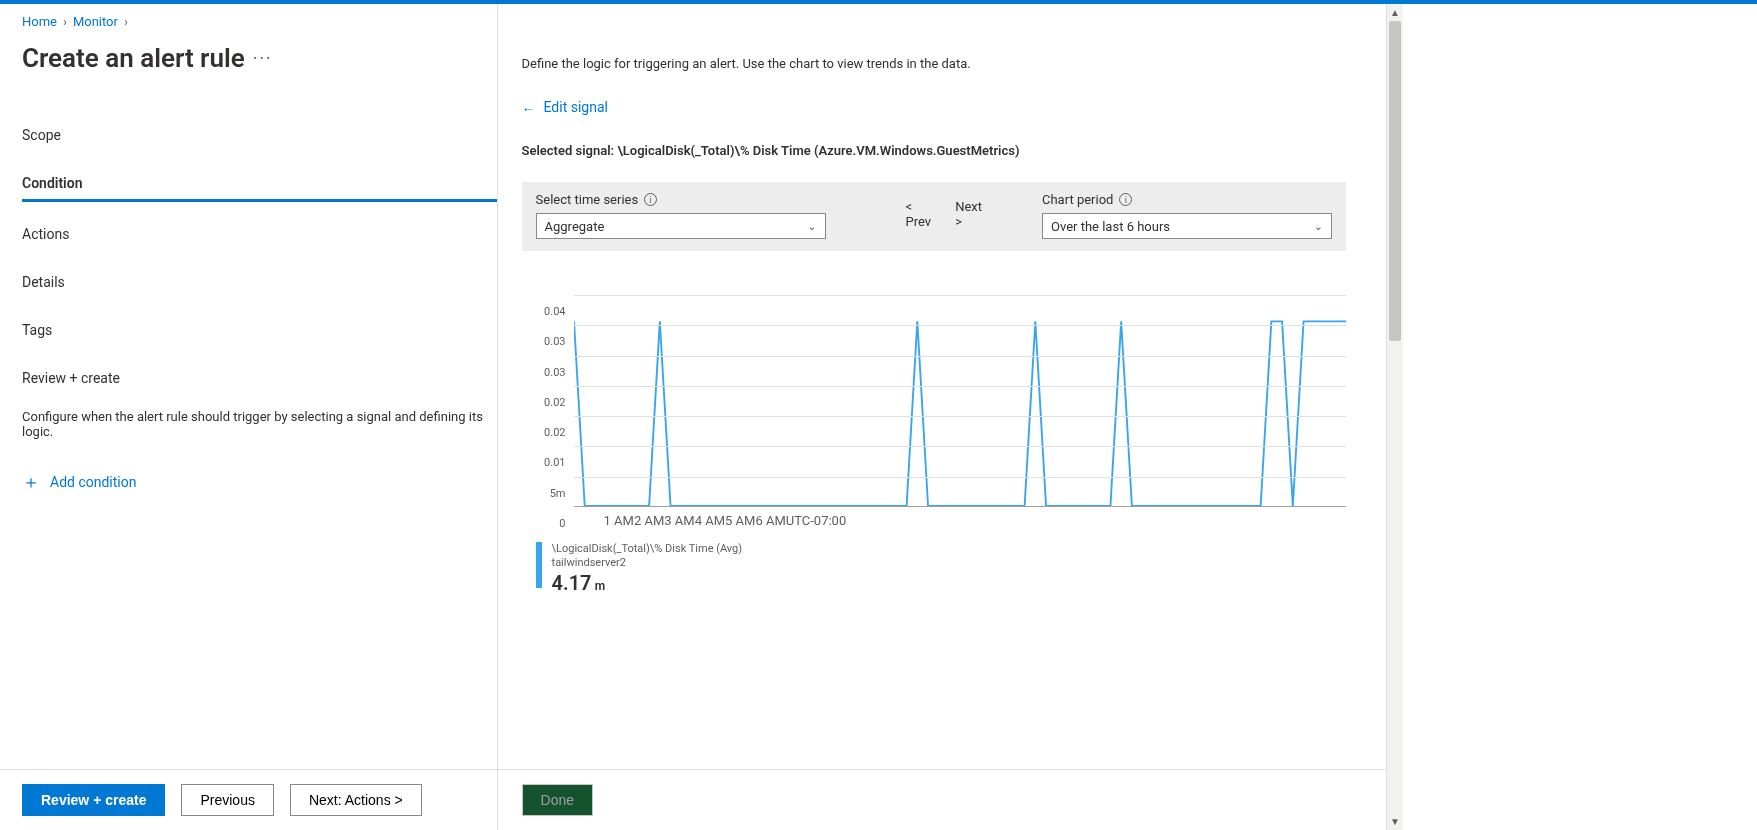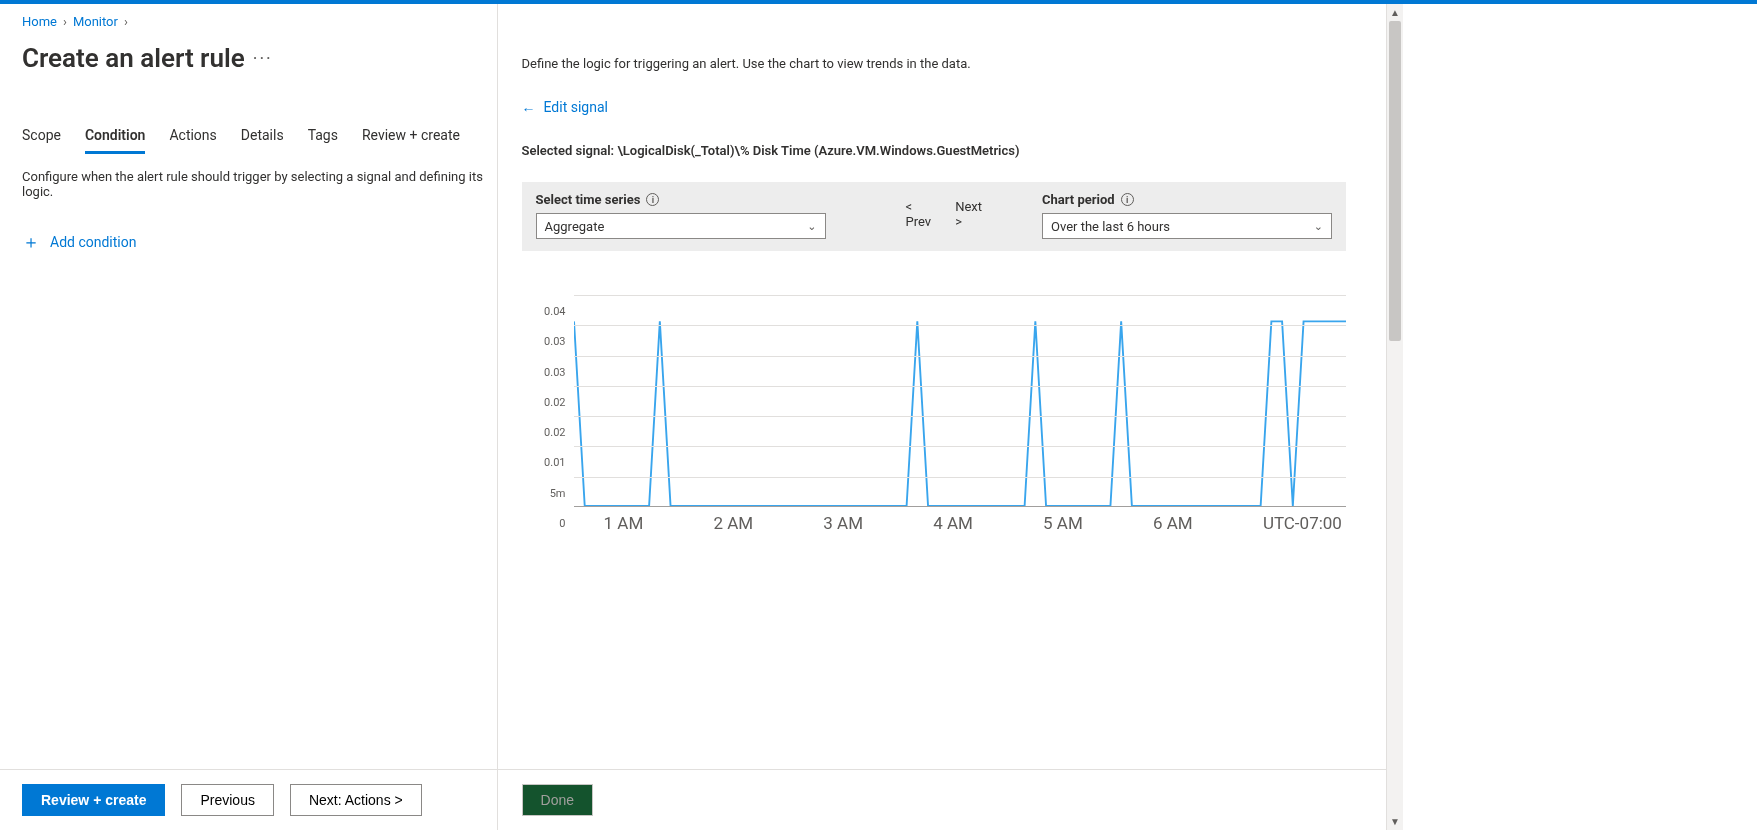--- a/index.html
+++ b/index.html
@@ -22,21 +22,21 @@
     border-right: 1px solid #e1dfdd;
   }
   .left-scroll { flex: 1; padding: 10px 0 0 22px; overflow: hidden; }
   .breadcrumb { font-size: 13px; display: flex; align-items: center; gap: 6px; }
   .breadcrumb a { color: #0078d4; text-decoration: none; }
   .breadcrumb .sep { color: #605e5c; }
   .page-title-row { display: flex; align-items: center; gap: 8px; margin-top: 14px; }
   .page-title { font-size: 26px; font-weight: 600; color: #323130; }
   .more-dots { color: #605e5c; font-size: 18px; letter-spacing: 2px; cursor: pointer; }
 
-  .tabs { display: flex; gap: 24px; margin-top: 54px; border-bottom: 1px solid transparent; }
+  .tabs { display: flex; gap: 24px; margin-top: 54px; border-bottom: 1px solid transparent; flex-direction: column; }
   .tab { font-size: 14px; padding-bottom: 8px; cursor: pointer; color: #323130; }
   .tab.active { font-weight: 600; border-bottom: 3px solid #0078d4; }
 
   .desc { margin-top: 14px; font-size: 13px; color: #323130; }
 
   .add-condition {
     display: flex; align-items: center; gap: 10px;
     margin-top: 34px; color: #0078d4; cursor: pointer; font-size: 14px;
   }
   .plus-icon { font-size: 18px; line-height: 1; }
@@ -80,21 +80,21 @@
 
   .selected-signal { margin-top: 28px; font-size: 13px; }
   .selected-signal b { font-weight: 600; }
 
   .filter-bar {
     margin-top: 24px; background: #ededed;
     padding: 10px 14px 12px 14px;
     display: flex; align-items: flex-end; gap: 20px;
   }
   .fcol { display:flex; flex-direction: column; gap: 6px; }
-  .flabel { font-size: 13px; display:flex; align-items:center; gap:6px; color:#323130;font-weight:bold; }
+  .flabel { font-size: 13px; display:flex; align-items:center; gap:6px; color:#323130; }
   .info-icon {
     width:13px;height:13px;border:1px solid #605e5c;border-radius:50%;
     display:inline-flex;align-items:center;justify-content:center;font-size:9px;color:#605e5c;
   }
   .selectbox {
     height: 26px; width: 290px; border:1px solid #8a8886; background:#fff;
     display:flex; align-items:center; justify-content:space-between; padding: 12px 8px;
     font-size:13px; cursor:pointer;
   }
   .chev { font-size: 11px; color:#605e5c; }
@@ -108,21 +108,21 @@
   .y-tick { position:absolute; right:4px; transform: translateY(-50%); }
   .plot {
     margin-left: 52px; position: relative; height: 212px;
     border-bottom: 1px solid #a19f9d;
   }
   .gridline { position:absolute; left:0; right:0; height:1px; background:#e1dfdd; }
   .series {
     position:absolute; left:0; top:0; width:100%; height:100%;
     stroke: #39a5ed; stroke-width:2; fill:none;
   }
-  .x-axis { margin-left:52px; display:flex; justify-content:space-between; font-size:17px; color:#605e5c; margin-top:6px; padding-right: 4px;}
+  .x-axis { margin-left:52px; display:flex; font-size:13px; color:#605e5c; margin-top:6px; padding-right: 4px;}
   .legend { margin-top: 14px; display:flex; align-items:flex-start; gap:10px; margin-left: 14px;}
   .legend-bar { width:6px; height: 46px; background:#39a5ed; }
   .legend-text { font-size:11px; color:#605e5c; line-height:1.3; }
   .legend-value { font-size: 20px; font-weight:600; color:#323130; }
   .legend-unit { font-size:12px; font-weight:600; }
 
   .right-footer {
     border-top: 1px solid #e1dfdd;
     padding: 14px 24px; margin-right:17px;
   }
@@ -240,20 +240,31 @@
           </div>
         <div class="x-axis" id="xaxis">
             <span style="margin-left: 30px;">1 AM</span>
             <span>2 AM</span>
             <span>3 AM</span>
             <span>4 AM</span>
             <span>5 AM</span>
             <span>6 AM</span>
             <span>UTC-07:00</span>
           </div>
+        <div class="legend">
+          <div class="legend-bar"></div>
+          <div>
+            <div class="legend-text">\LogicalDisk(_Total)\% Disk Time (Avg)</div>
+            <div class="legend-text">tailwindserver2</div>
+            <div>
+              <span class="legend-value">4.17</span>
+              <span class="legend-unit">m</span>
+            </div>
+          </div>
+        </div>
       </div>
     </div>
 
     <div class="right-footer">
       <button class="btn disabled">Done</button>
     </div>
 
     <div class="right-scrollbar">
       <div class="scroll-arrow">▲</div>
       <div class="scroll-track">

